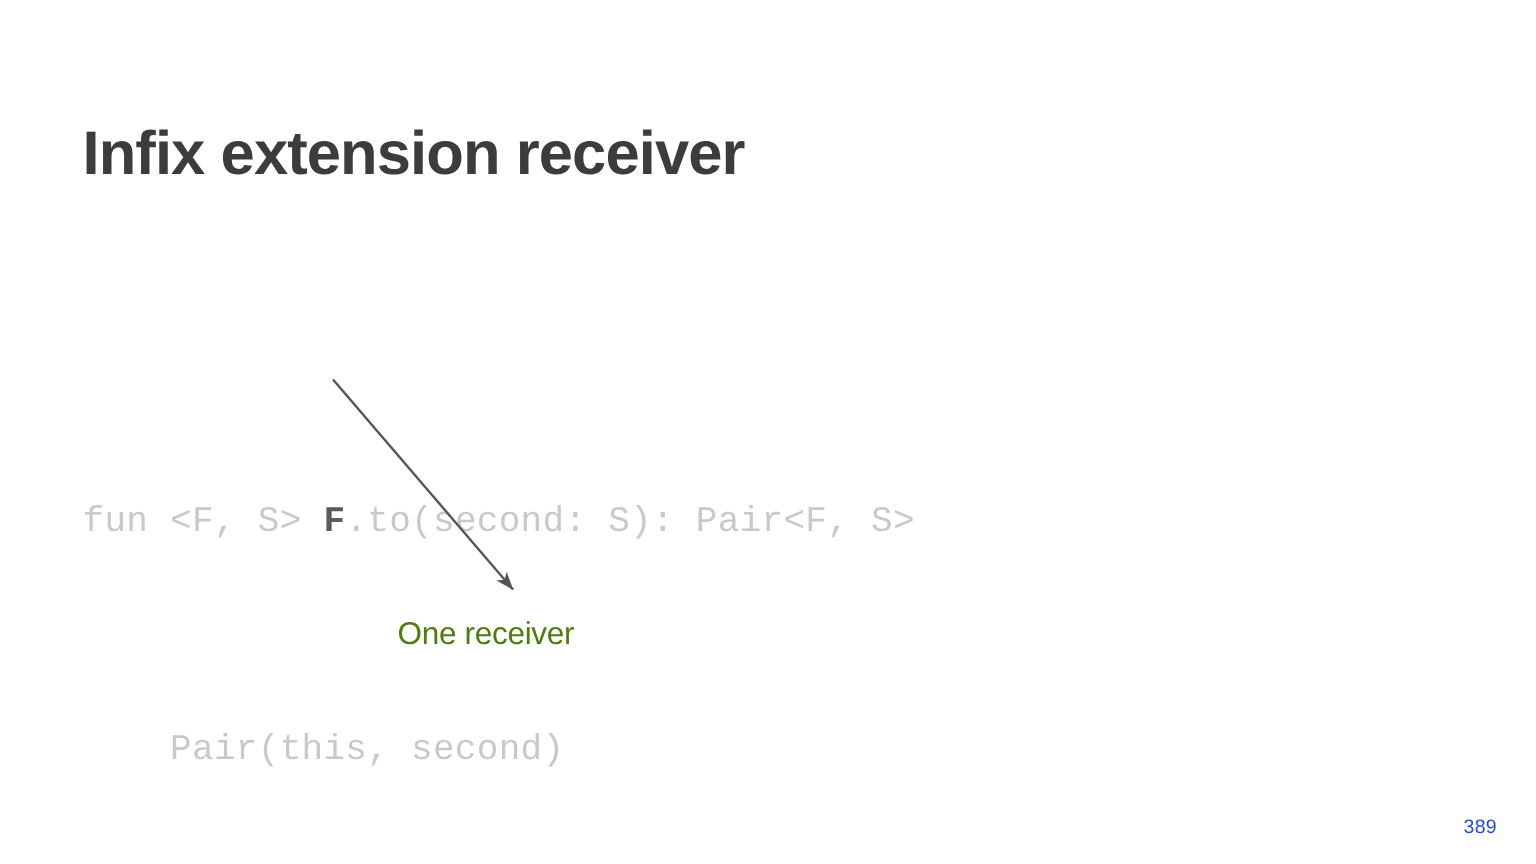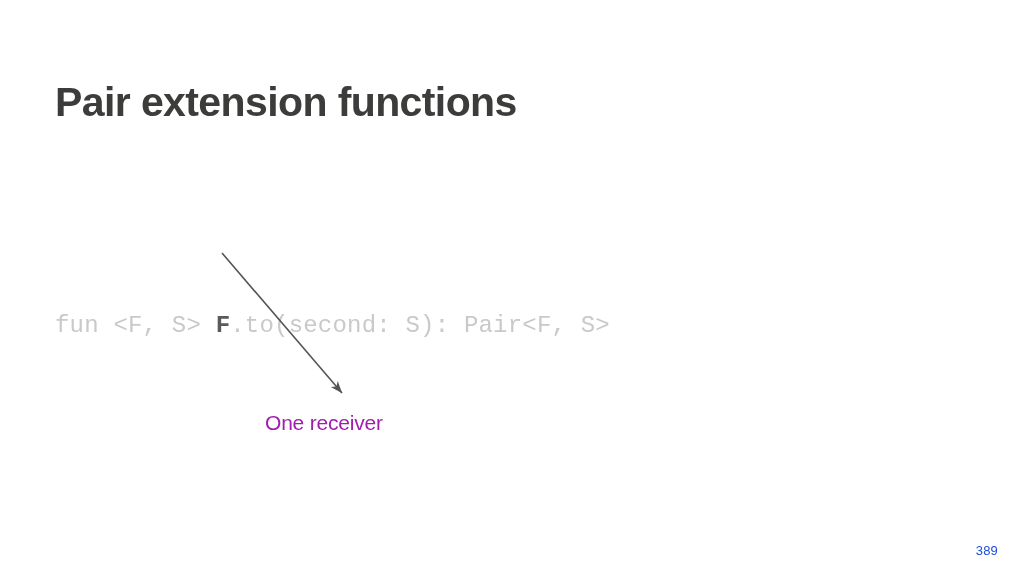--- a/index.html
+++ b/index.html
@@ -38,20 +38,21 @@
     font-family: "Liberation Mono", "DejaVu Sans Mono", monospace;
     font-size: 24px;
     line-height: 43px;
     color: #c9c9c9;
     white-space: pre;
     letter-spacing: 0.2px;
   }
   .code-line {
     white-space: pre;
     color: #c9c9c9;
+    margin-top: 23px;
   }
   .code-hl {
     color: #5a5a5a;
     font-weight: 600;
   }
 
   
   #annotation-arrow {
     position: absolute;
     left: 200px;
@@ -62,45 +63,46 @@
   }
 
   
   #annotation-label {
     position: absolute;
     left: 265px;
     top: 411px;
     font-family: "Liberation Sans", sans-serif;
     font-size: 21px;
     font-weight: normal;
-    color: #a21caf;
+    color: #4d7c0f;
     letter-spacing: -0.2px;
     white-space: nowrap;
   }
 
   
   #page-number {
     position: absolute;
     right: 26px;
     bottom: 18px;
     font-family: "Liberation Sans", sans-serif;
     font-size: 13px;
     color: #1d4ed8;
     letter-spacing: 0.2px;
   }
 </style>
 </head>
 <body>
 
 <div id="slide">
 
-  <h1 id="slide-title">Pair extension functions</h1>
+  <h1 id="slide-title">Infix extension receiver</h1>
 
   <div id="code-block">
     <div class="code-line"><span>fun &lt;F, S&gt; </span><span class="code-hl">F</span><span>.to(second: S): Pair&lt;F, S&gt;</span></div>
+    <div class="code-line">    Pair(this, second)</div>
   </div>
 
   <svg id="annotation-arrow" viewBox="0 0 180 180" xmlns="http://www.w3.org/2000/svg">
     <defs>
       <marker id="arrowhead" markerWidth="9" markerHeight="9" refX="7.4" refY="3.1" orient="auto" markerUnits="strokeWidth">
         <path d="M0,0.3 L7.6,3.1 L0,5.9 L2.1,3.1 Z" fill="#555555"></path>
       </marker>
     </defs>
     <line x1="22" y1="13" x2="142" y2="153" stroke="#555555" stroke-width="1.6" marker-end="url(#arrowhead)"></line>
   </svg>

